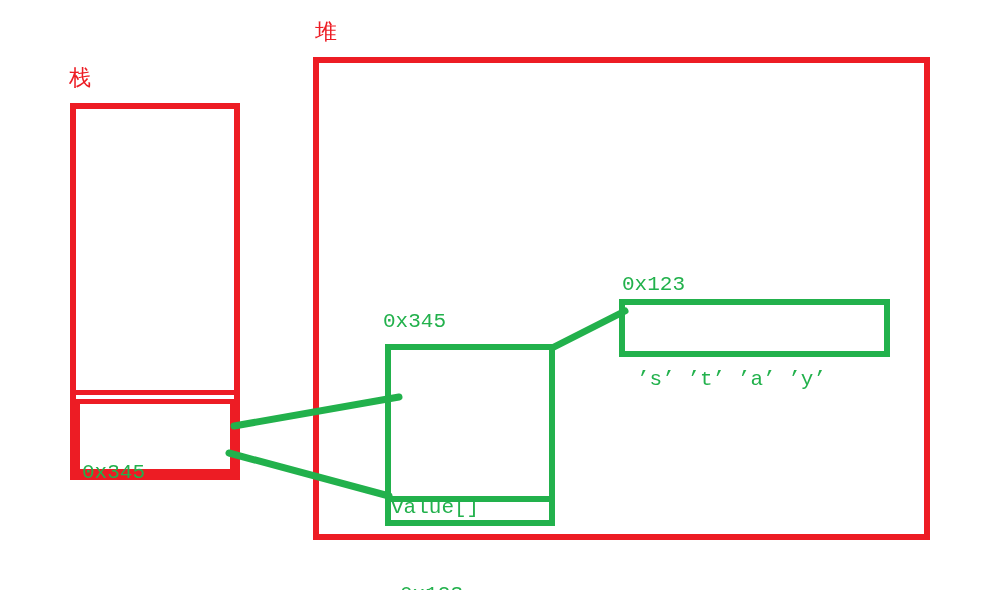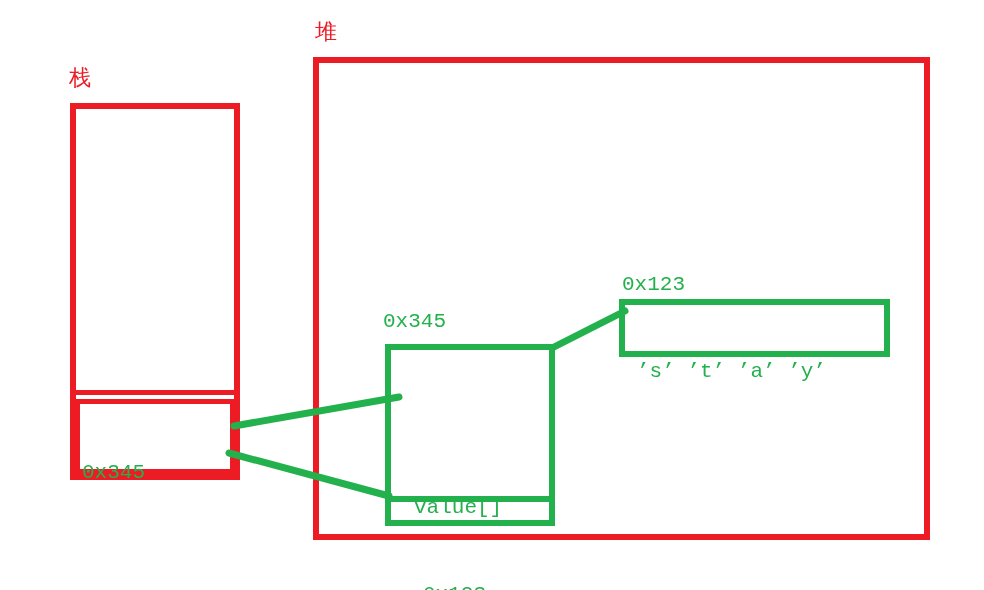--- a/index.html
+++ b/index.html
@@ -54,36 +54,36 @@
   .obj-box {
     left: 385px; top: 344px; width: 170px; height: 182px;
     border: 6px solid var(--green);
     color: var(--green);
     font-size: 21px; line-height: 29px; white-space: pre;
   }
   .obj-cell-top {
     box-sizing: border-box;
     height: 94px;
     border-bottom: 6px solid var(--green);
-    padding: 27px 0 0 23px;
+    padding: 27px 0 0 0;
   }
   .obj-value-ref { padding-left: 9px; }
   .obj-cell-bottom {
     box-sizing: border-box;
     height: 76px;
     padding: 22px 0 0 9px;
   }
 
   
   .arr-box {
     left: 619px; top: 299px; width: 271px; height: 58px;
     border: 6px solid var(--green);
     color: var(--green);
     font-size: 21px; line-height: 26px; white-space: pre;
-    padding: 2px 0 0 12px;
+    padding: 10px 0 0 12px;
   }
 
   .overlay {
     position: absolute;
     left: 0; top: 0;
     pointer-events: none;
   }
   .pointer-line {
     stroke: var(--green);
     stroke-width: 7;

